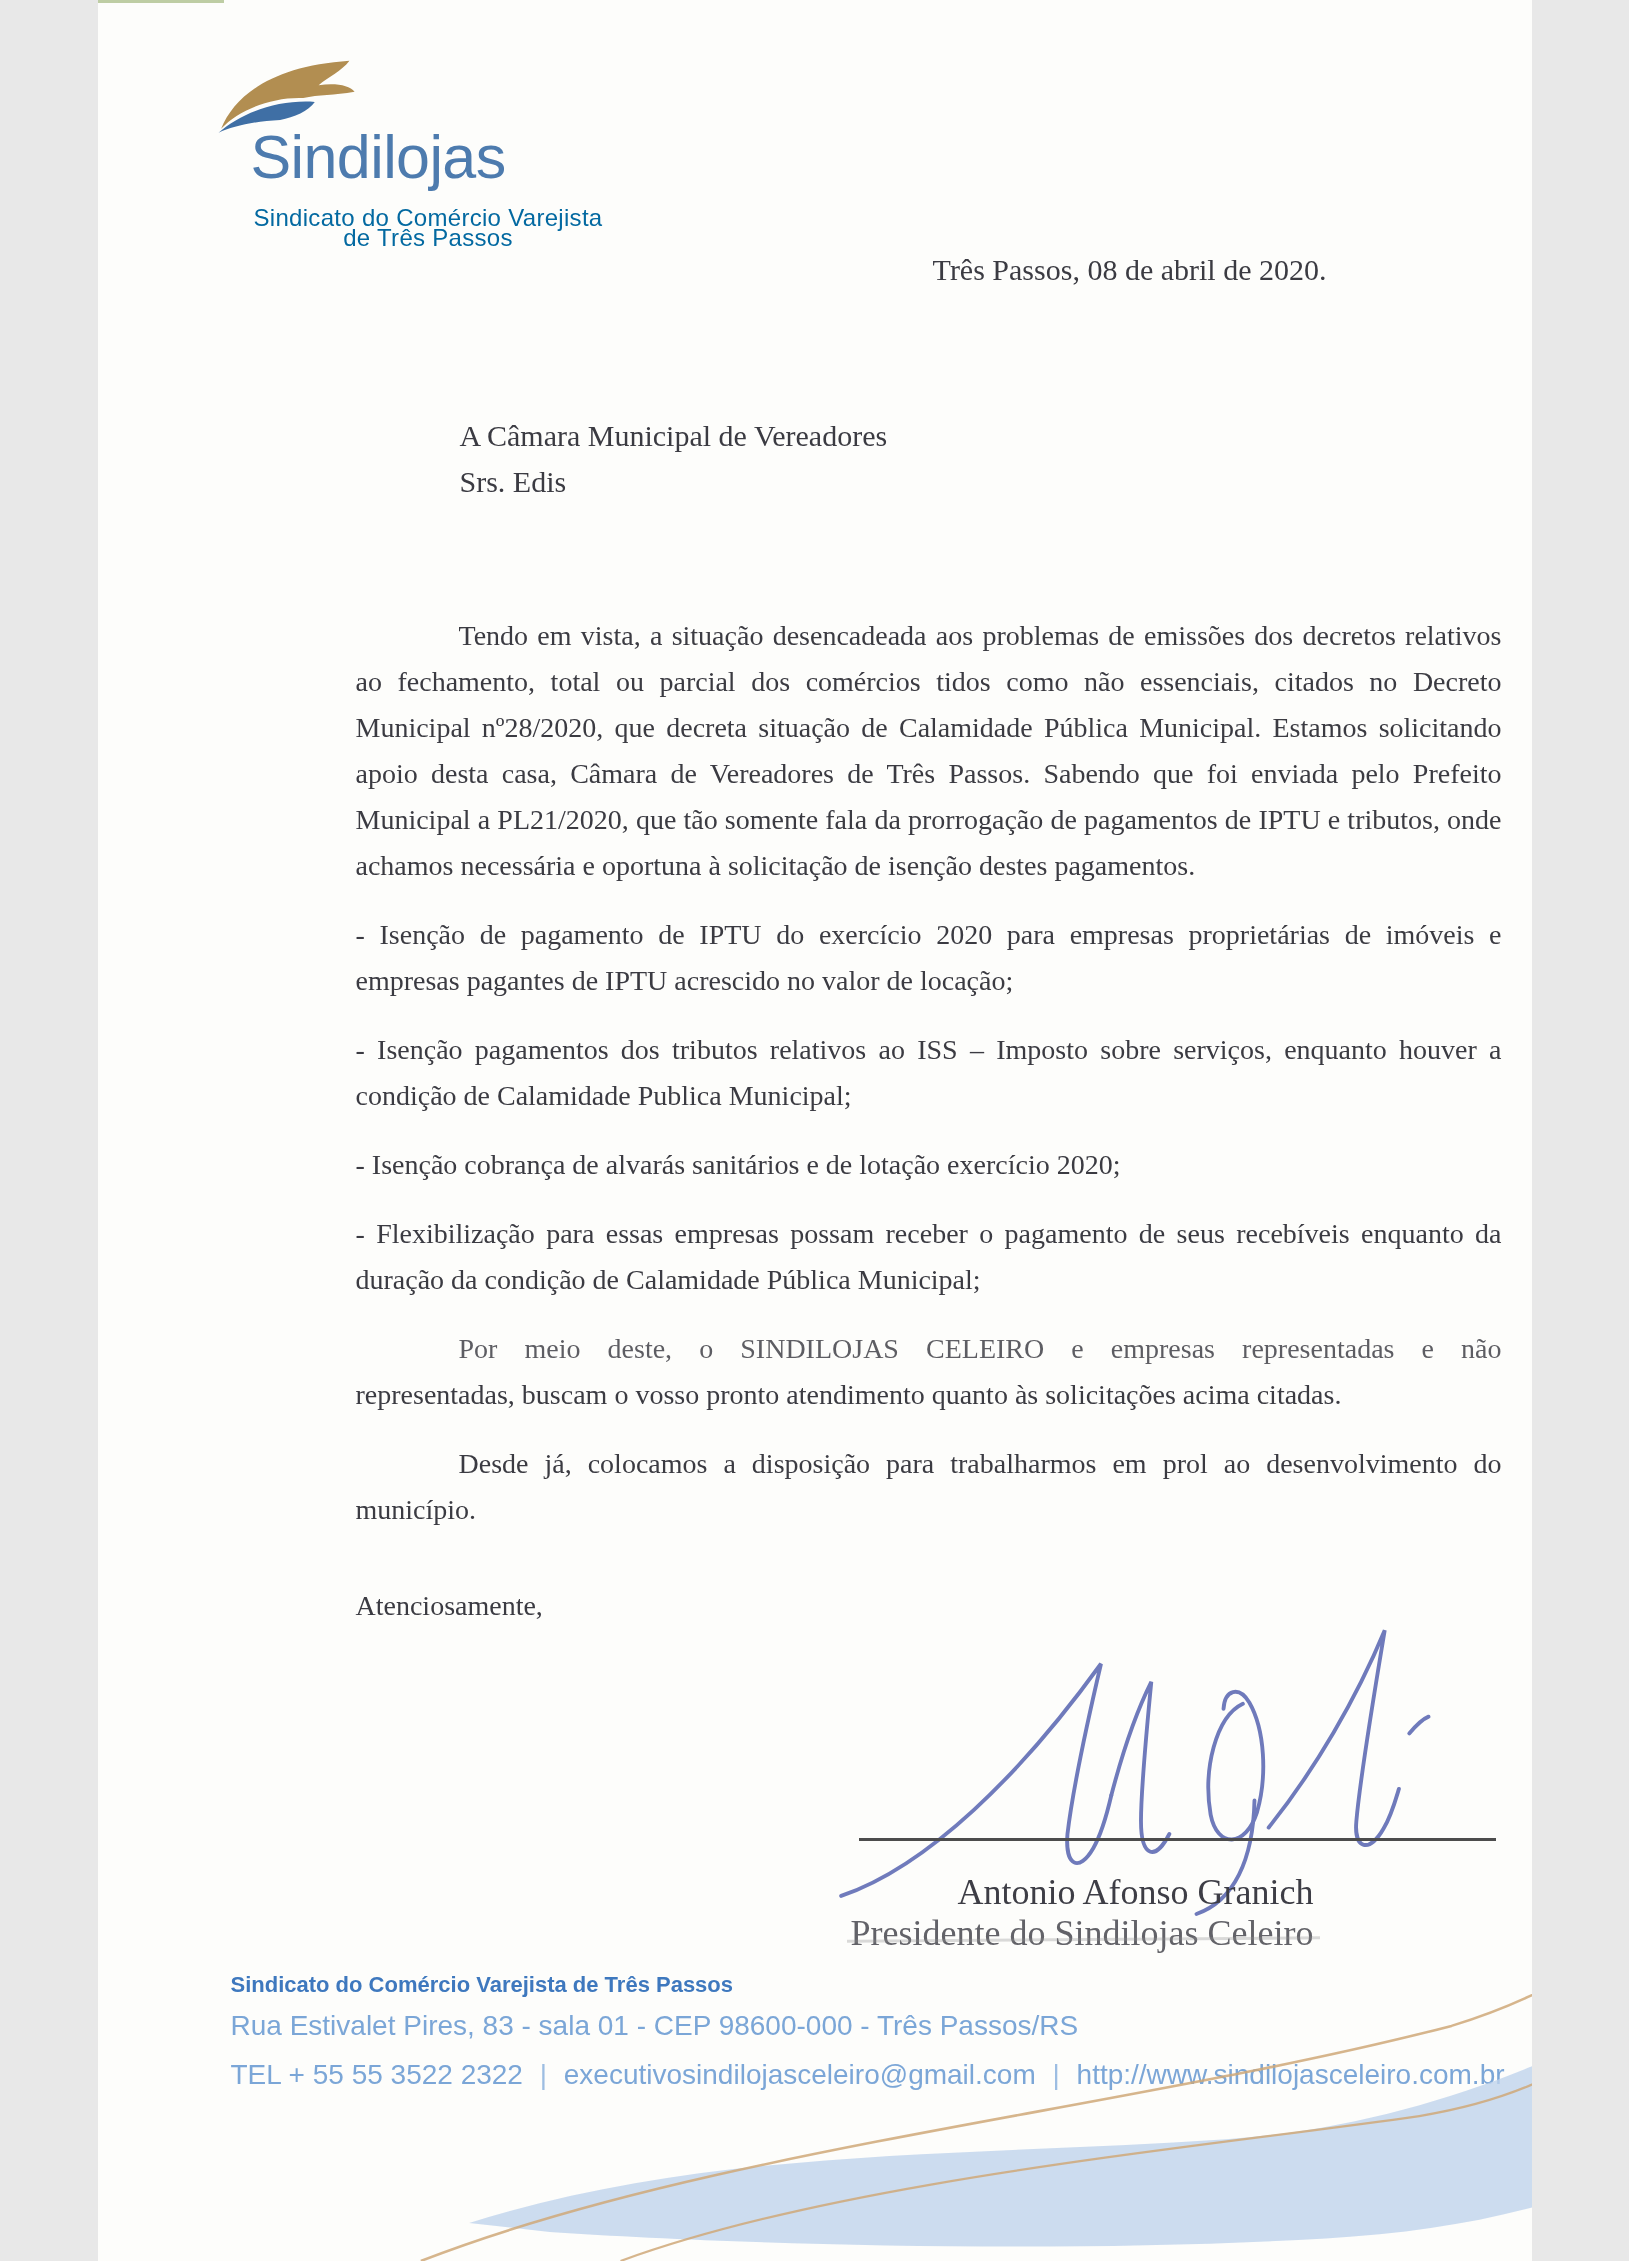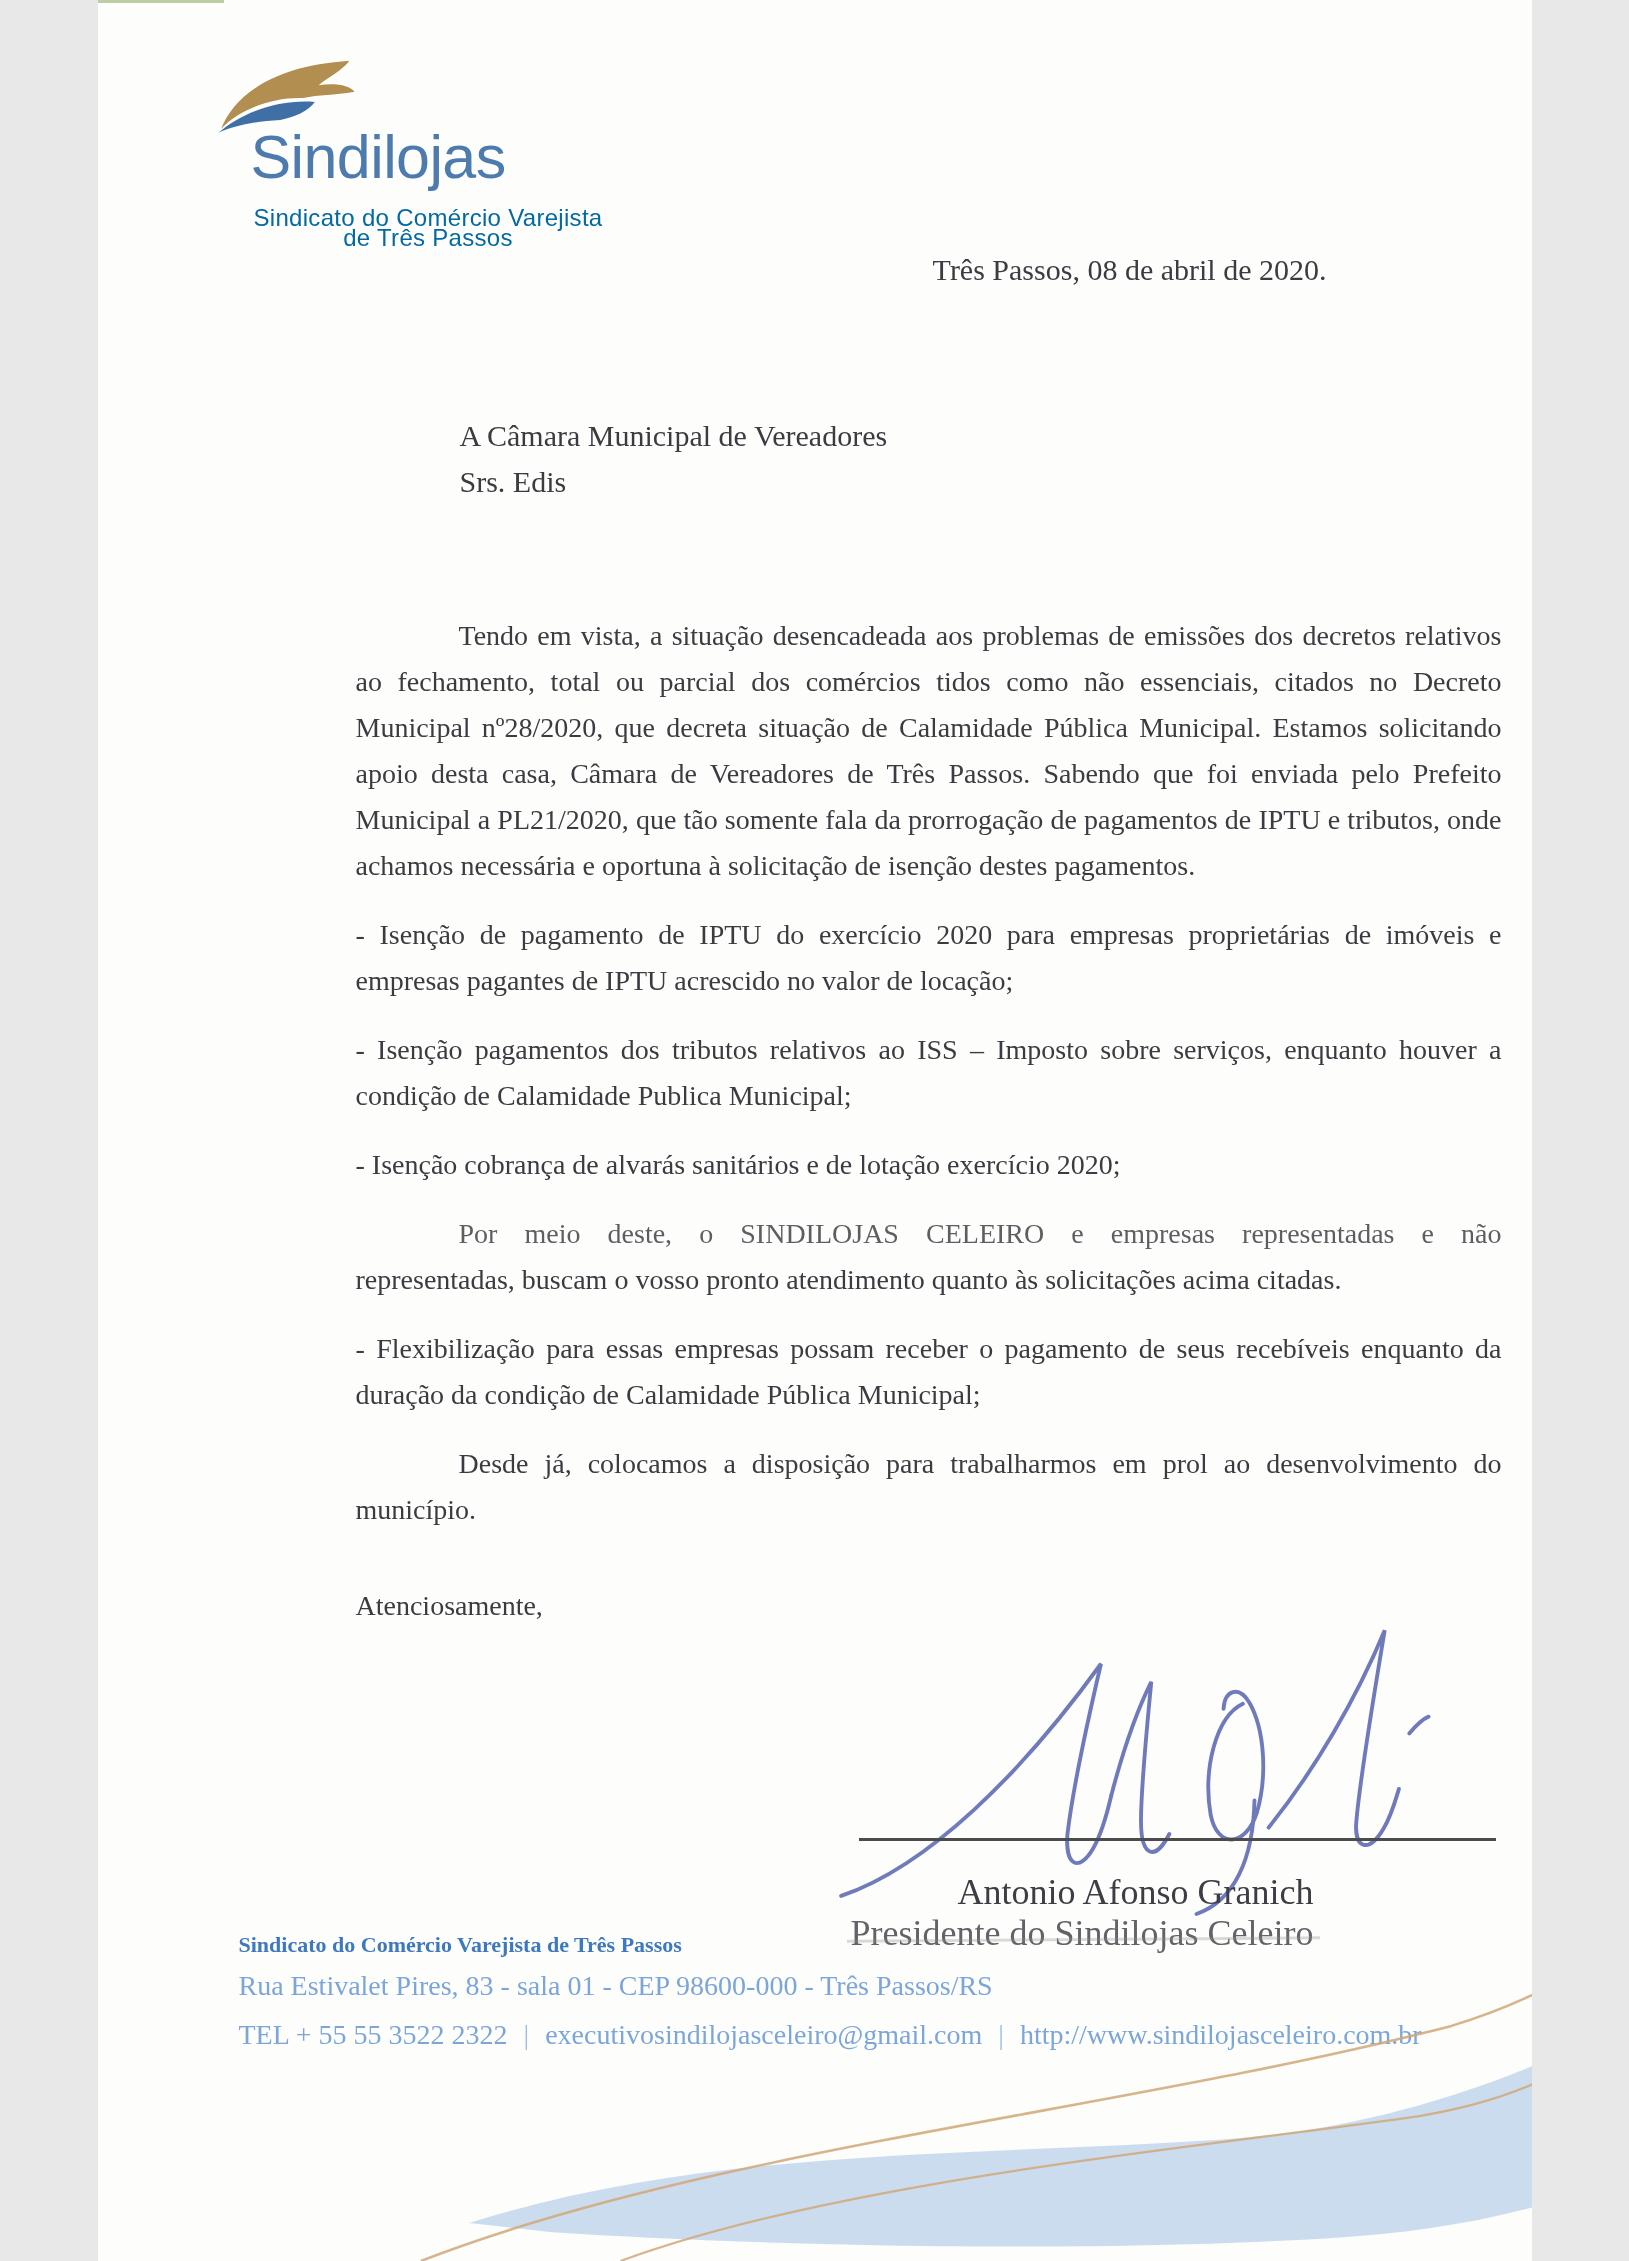--- a/index.html
+++ b/index.html
@@ -60,21 +60,21 @@
   .sig-title{
     position:relative;display:inline-block;
     opacity:.85;filter:blur(0.3px);color:#48484f;
   }
   .sig-title::after{
     content:"";position:absolute;left:-3.9px;right:-6.4px;top:60%;height:2.6px;
     background:rgba(125,125,125,.32);transform:rotate(-.4deg);
   }
 
   
-  .footer{position:absolute;left:133px;top:1932px;font-family:Liberation Serif, serif;margin-left:8px;}
+  .footer{position:absolute;left:133px;top:1972px;font-family:Liberation Sans, sans-serif;}
   .footer-org{font-size:22px;font-weight:bold;color:#3e78be;margin:0 0 11.6px 0;}
   .footer-address{font-size:28px;color:#7ba6d7;margin:0 0 17px 0;}
   .footer-contact{font-size:28px;color:#7ba6d7;margin:0;}
   .footer-contact .sep{color:#9dbde2;padding:0 9px;}
 
   
   .wave-svg{position:absolute;left:0;top:1870px;width:1630px;height:391px;pointer-events:none;}
 </style>
 </head>
 <body>
@@ -100,25 +100,25 @@
   <div class="recipient">
     <div>A Câmara Municipal de Vereadores</div>
     <div>Srs. Edis</div>
   </div>
 
   <div class="body-text">
     <p class="indent">Tendo em vista, a situação desencadeada aos problemas de emissões dos decretos relativos ao fechamento, total ou parcial dos comércios tidos como não essenciais, citados no Decreto Municipal nº28/2020, que decreta situação de Calamidade Pública Municipal. Estamos solicitando apoio desta casa, Câmara de Vereadores de Três Passos. Sabendo que foi enviada pelo Prefeito Municipal a PL21/2020, que tão somente fala da prorrogação de pagamentos de IPTU e tributos, onde achamos necessária e oportuna à solicitação de isenção destes pagamentos.</p>
     <p>- Isenção de pagamento de IPTU do exercício 2020 para empresas proprietárias de imóveis e empresas pagantes de IPTU acrescido no valor de locação;</p>
     <p>- Isenção pagamentos dos tributos relativos ao ISS – Imposto sobre serviços, enquanto houver a condição de Calamidade Publica Municipal;</p>
     <p>- Isenção cobrança de alvarás sanitários e de lotação exercício 2020;</p>
+    <p>- Flexibilização para essas empresas possam receber o pagamento de seus recebíveis enquanto da duração da condição de Calamidade Pública Municipal;</p>
     <p>
       <span class="p2-line1">Por meio deste, o SINDILOJAS CELEIRO e empresas representadas e não</span>
       <span class="p2-line2">representadas, buscam o vosso pronto atendimento quanto às solicitações acima citadas.</span>
     </p>
-    <p>- Flexibilização para essas empresas possam receber o pagamento de seus recebíveis enquanto da duração da condição de Calamidade Pública Municipal;</p>
     <p class="indent">Desde já, colocamos a disposição para trabalharmos em prol ao desenvolvimento do município.</p>
     <p class="closing">Atenciosamente,</p>
   </div>
 
   <svg class="signature-svg" viewBox="0 0 1070 490">
     <g fill="none" stroke="#5c69b3" stroke-width="6" stroke-linecap="round" opacity="0.88">
       <path d="M 25 448 C 160 402, 305 258, 428 88 C 406 182, 384 284, 376 352 C 372 402, 394 412, 416 374 C 430 350, 438 318, 444 292"></path>
       <path d="M 444 292 C 456 246, 476 176, 506 116 C 498 198, 490 282, 490 332 C 490 388, 512 395, 534 352"></path>
       <path d="M 648 150 C 606 170, 586 252, 598 322 C 608 374, 652 374, 670 318 C 686 262, 682 190, 658 148 C 642 122, 620 128, 618 158"></path>
       <path d="M 666 300 C 664 392, 634 456, 576 476"></path>

